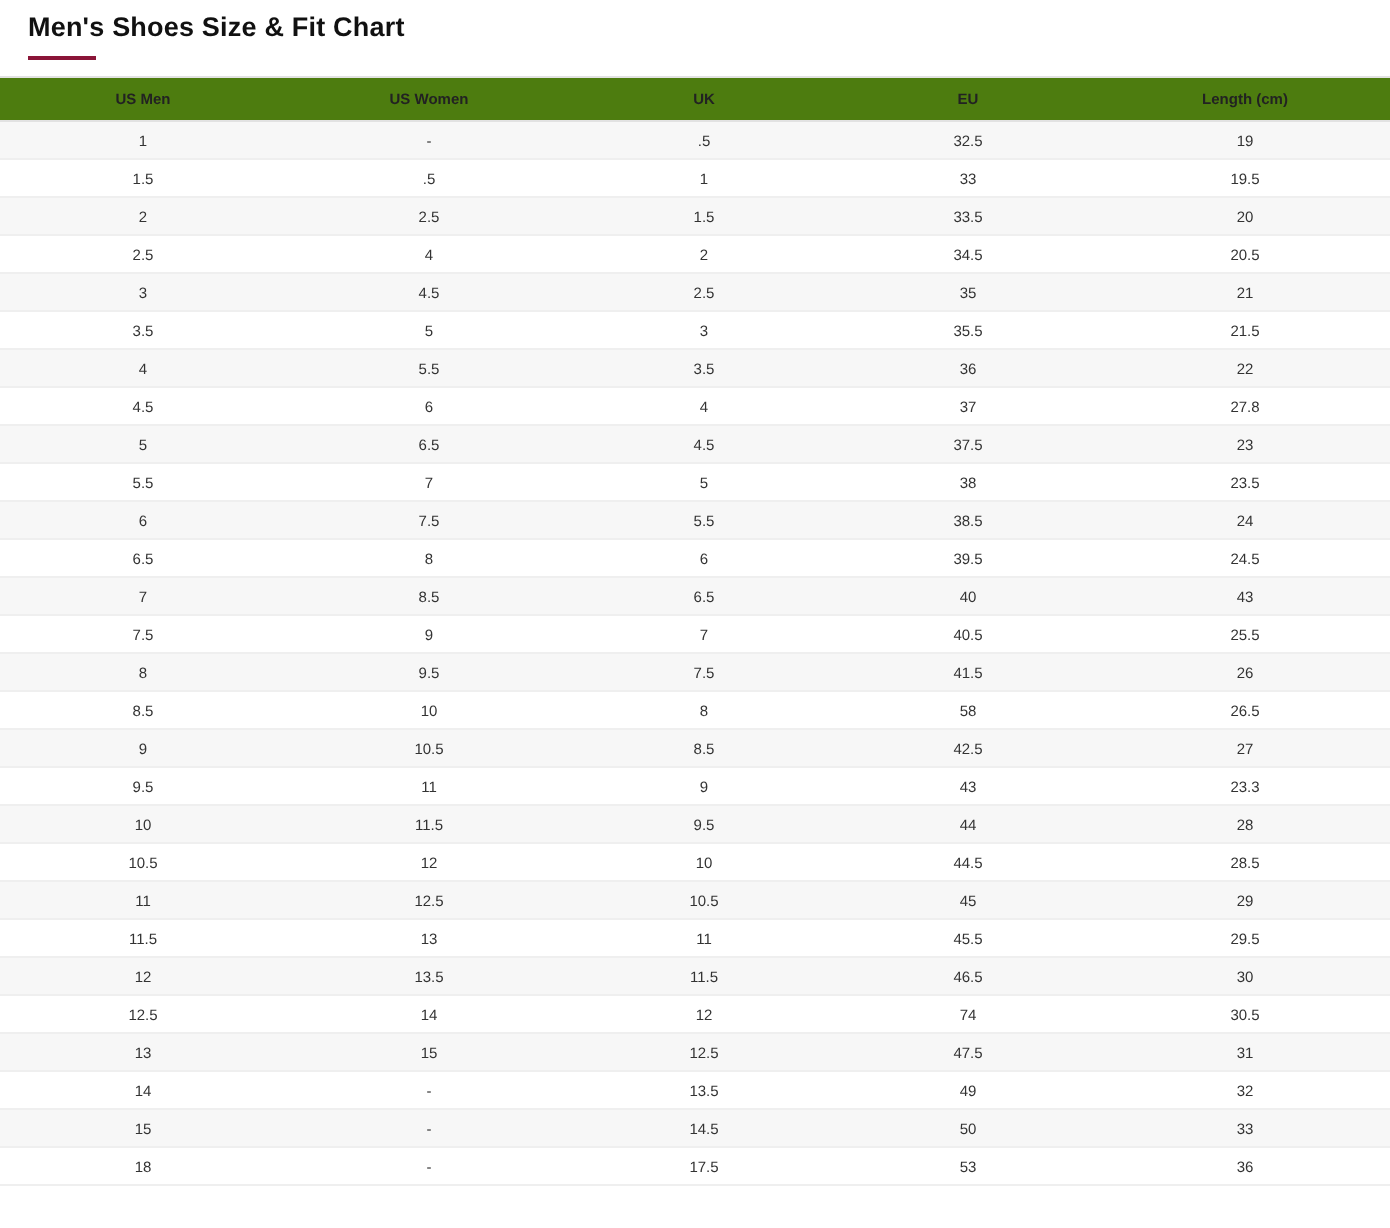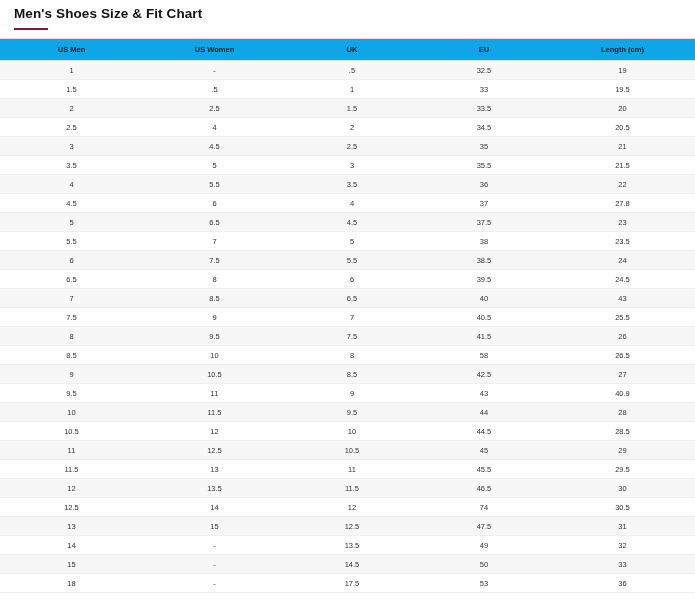--- a/index.html
+++ b/index.html
@@ -39,21 +39,21 @@
   table.size-table {
     width: 695px;
     border-collapse: collapse;
     table-layout: fixed;
     font-size: 7.5px;
   }
   table.size-table thead th {
     font-size: 7.5px;
     font-weight: bold;
     color: #222222;
-    background: #0ea5e9;
+    background: #4d7c0f;
     border-top: 1px solid #e2e2e2;
     border-bottom: 1px solid #e2e2e2;
     height: 21px;
     text-align: center;
     vertical-align: middle;
     padding: 0;
   }
   table.size-table tbody td {
     height: 18px;
     text-align: center;
@@ -220,21 +220,21 @@
           <td>10.5</td>
           <td>8.5</td>
           <td>42.5</td>
           <td>27</td>
         </tr>
         <tr class="even">
           <td>9.5</td>
           <td>11</td>
           <td>9</td>
           <td>43</td>
-          <td>40.9</td>
+          <td>23.3</td>
         </tr>
         <tr class="odd">
           <td>10</td>
           <td>11.5</td>
           <td>9.5</td>
           <td>44</td>
           <td>28</td>
         </tr>
         <tr class="even">
           <td>10.5</td>

